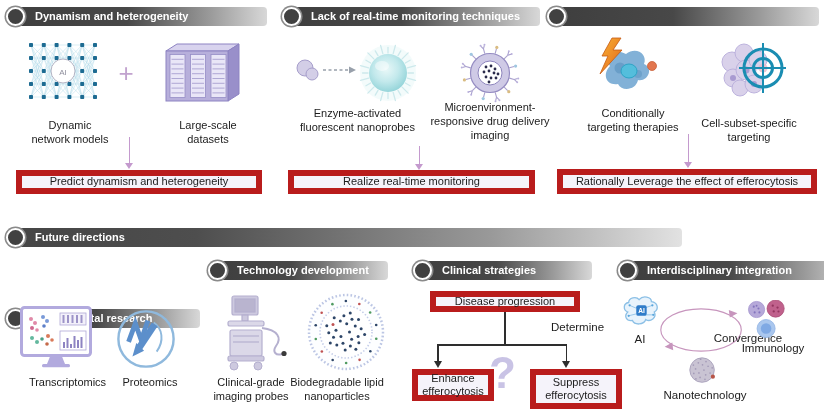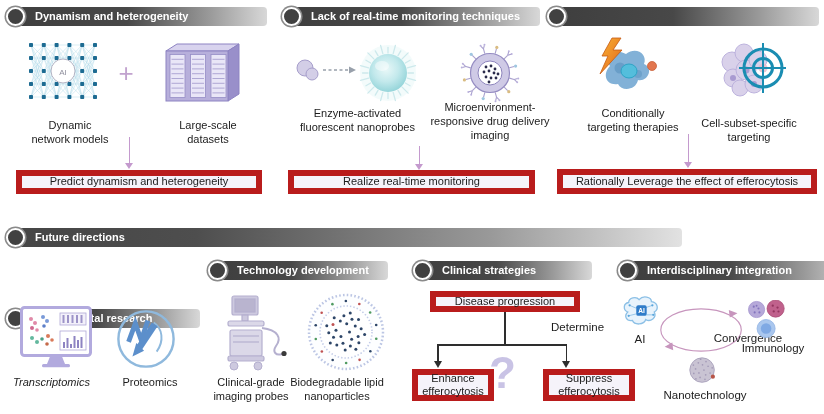--- a/index.html
+++ b/index.html
@@ -474,21 +474,21 @@
     </svg>
 
     <svg class="abs" style="left:115px;top:308px;" width="62" height="62" viewBox="0 0 64 64">
       <circle cx="32" cy="32" r="28.5" stroke="#8fb9dd" stroke-width="2.5" fill="none"></circle>
       <path d="M40,15 C49,21 51,34 43,45" stroke="#8fb9dd" stroke-width="2" fill="none"></path>
       <path d="M14,35 L21,16 L27,33 L34,13" stroke="#5c8fcb" stroke-width="5" fill="none"></path>
       <path d="M41,17 L25,41" stroke="#5c8fcb" stroke-width="7"></path>
       <polygon points="18,50 30,44 22,36" fill="#5c8fcb"></polygon>
     </svg>
 
-    <div class="lbl" style="left:4px;top:375px;width:95px;font-style:italic;">Transcriptomics</div>
+    <div class="lbl" style="left:20px;top:375px;width:95px;">Transcriptomics</div>
     <div class="lbl" style="left:110px;top:375px;width:80px;">Proteomics</div>
   </div>
 
   <div>
     <div class="hdr" style="left:210px;top:261px;width:178px;">
       <span class="dot"></span>
       <span>Technology development</span>
     </div>
 
     <svg class="abs" style="left:216px;top:294px;" width="76" height="78" viewBox="0 0 76 78">
@@ -575,21 +575,21 @@
     <div class="bline" style="left:437px;top:344px;width:130px;height:1.8px;"></div>
     <div class="bline" style="left:437px;top:344px;width:1.8px;height:17px;"></div>
     <div class="bline" style="left:565.5px;top:344px;width:1.8px;height:17px;"></div>
     <div class="bhead" style="left:433.5px;top:361px;"></div>
     <div class="bhead" style="left:562px;top:361px;"></div>
 
     <div class="qmark" style="left:489px;top:348px;">?</div>
 
     <div class="obox" style="left:412px;top:369px;width:82px;height:32px;">Enhance
 efferocytosis</div>
-    <div class="obox" style="left:543px;top:369px;width:92px;height:32px;">Suppress
+    <div class="obox" style="left:530px;top:369px;width:92px;height:40px;">Suppress
 efferocytosis</div>
   </div>
 
   <div>
     <div class="hdr" style="left:620px;top:261px;width:237px;">
       <span class="dot"></span>
       <span>Interdisciplinary integration</span>
     </div>
 
     <svg class="abs" style="left:620px;top:294px;" width="42" height="36" viewBox="0 0 44 38">

